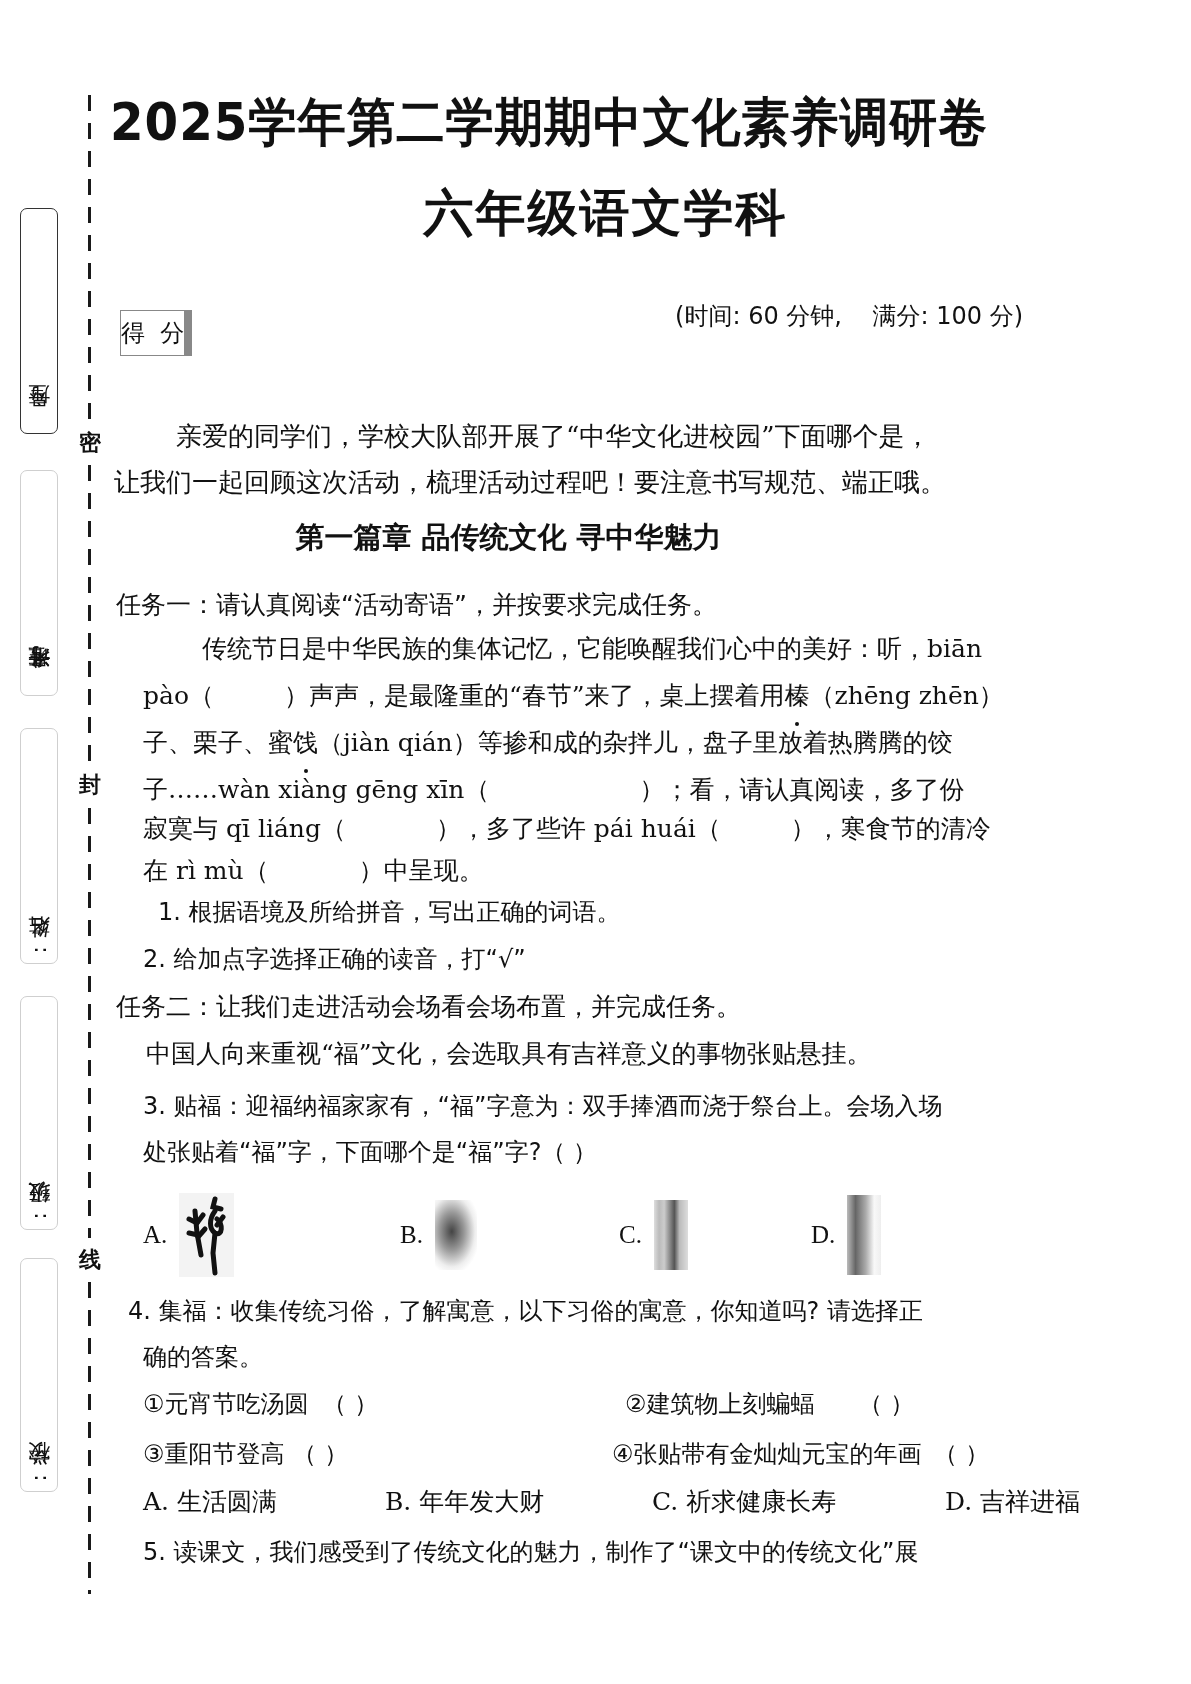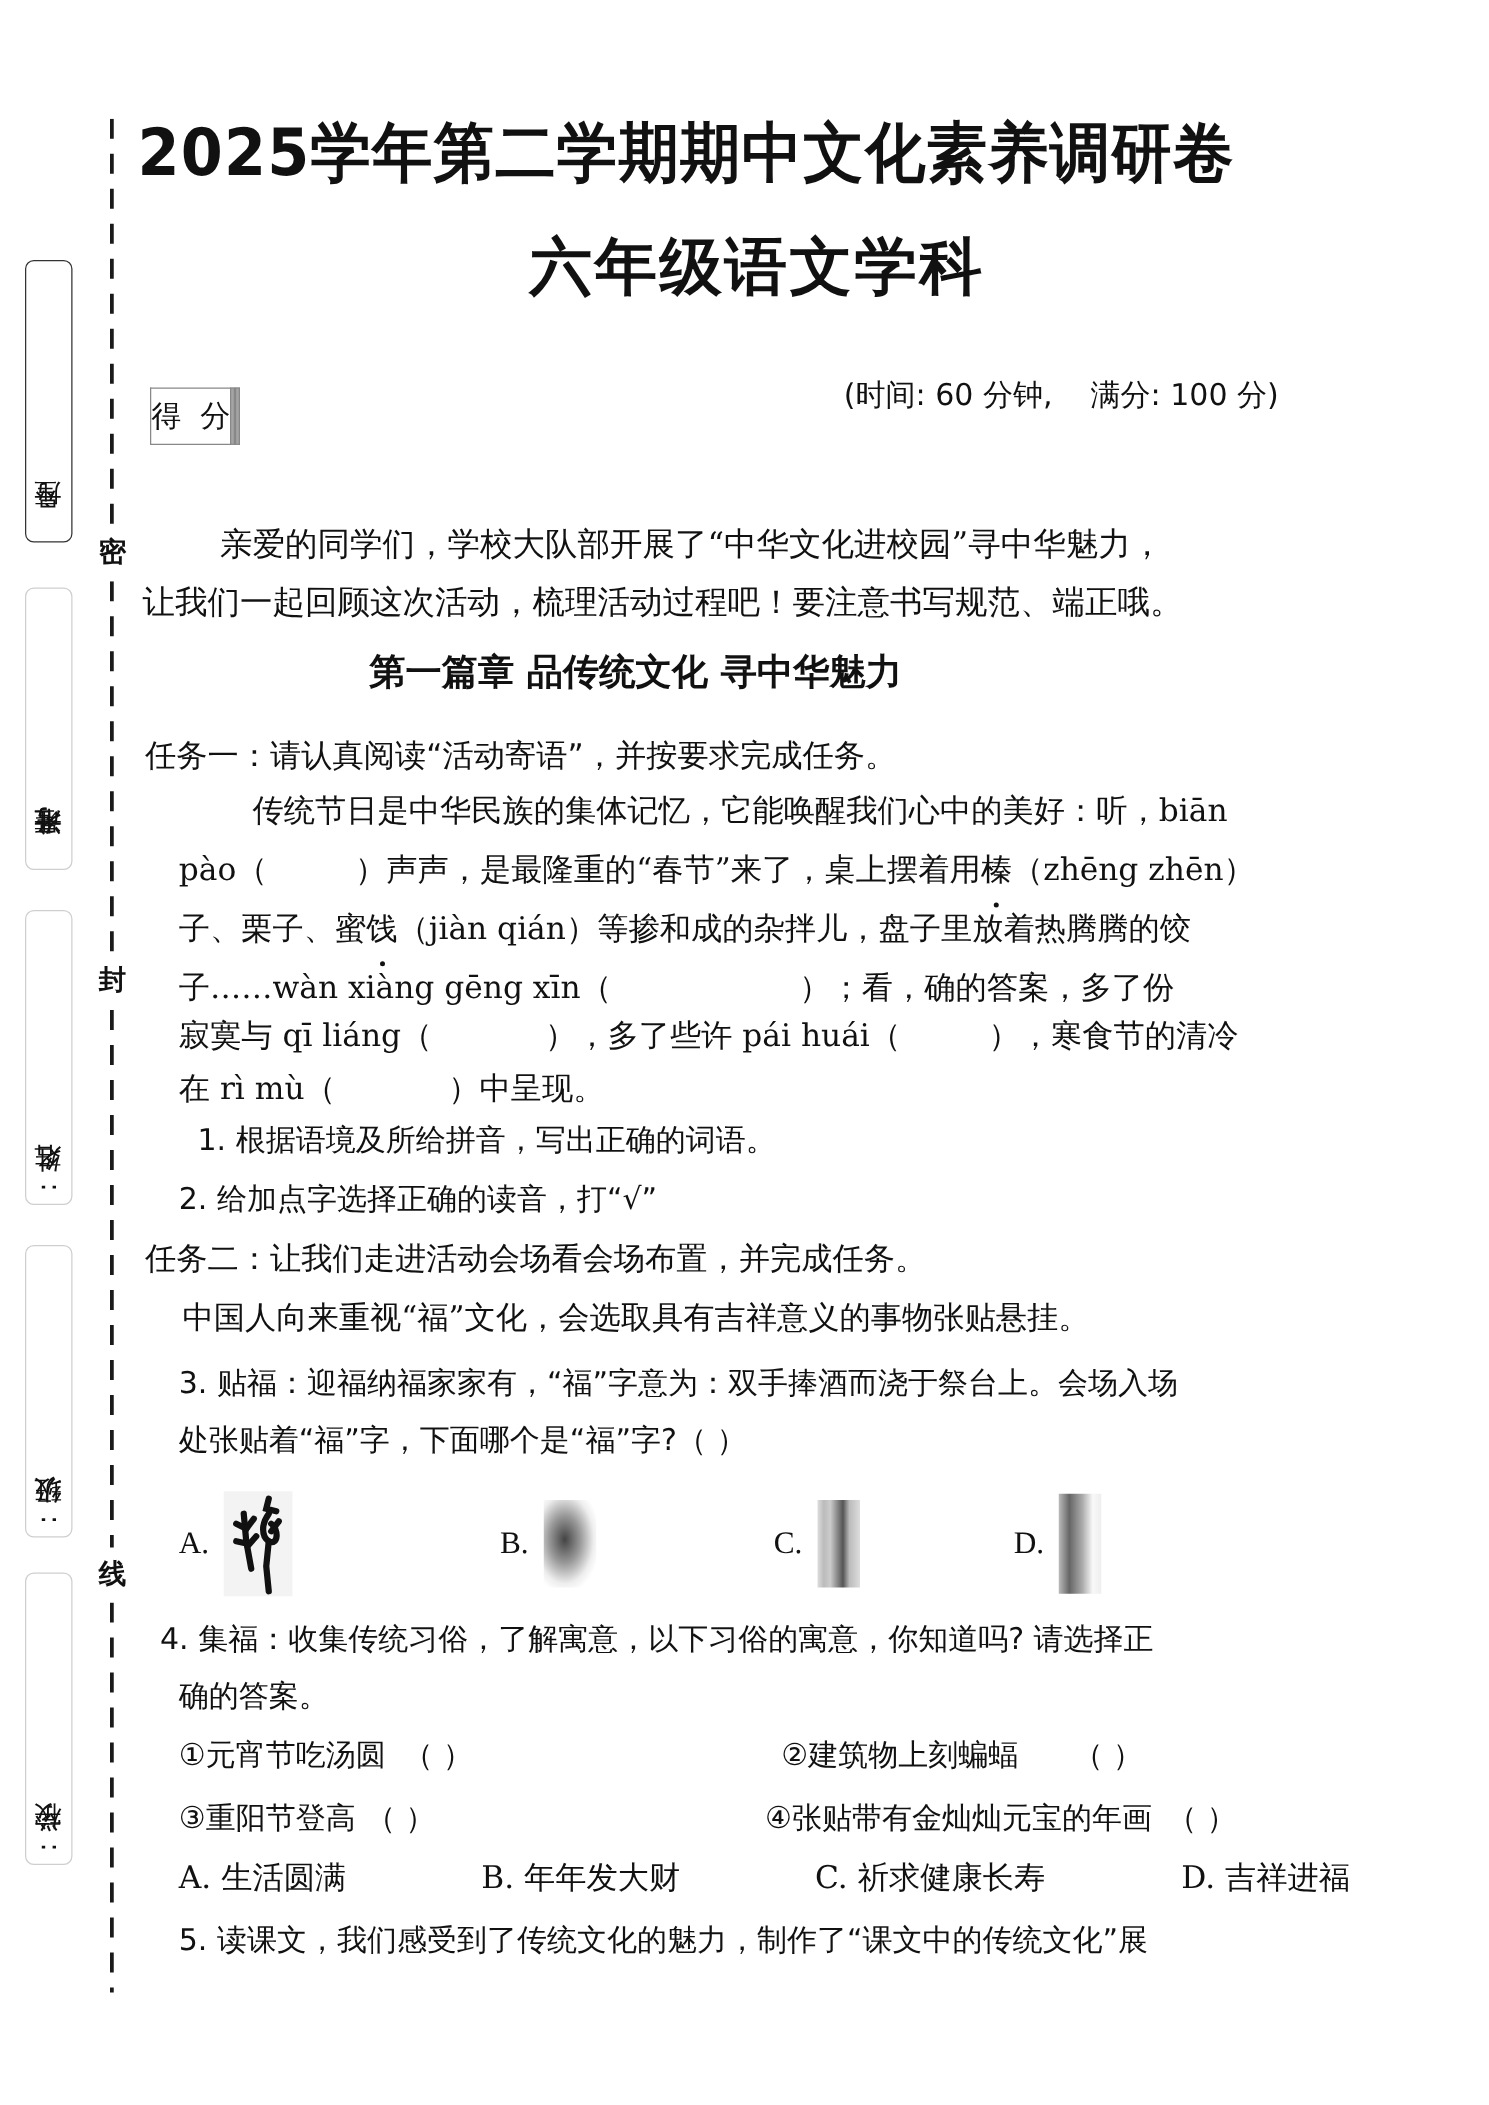--- a/index.html
+++ b/index.html
@@ -124,35 +124,35 @@
     <td></td>
     <td></td>
     <td></td>
     <td></td>
     <td></td>
     <td></td>
   </tr>
 </tbody>
   </table>
 
-<div class="para" style="left:176px;top:412px;font-size:26px;">亲爱的同学们，学校大队部开展了“中华文化进校园”寻中华魅力，</div>
+<div class="para" style="left:176px;top:412px;font-size:26px;">亲爱的同学们，学校大队部开展了“中华文化进校园”下面哪个是，</div>
 <div class="para" style="left:114px;top:458px;font-size:26px;">让我们一起回顾这次活动，梳理活动过程吧！要注意书写规范、端正哦。</div>
 
 <div class="chapter">第一篇章  品传统文化  寻中华魅力</div>
 
 <div class="task-head" style="top:588px;">任务一：请认真阅读“活动寄语”，并按要求完成任务。</div>
 <div class="para" style="left:202px;top:625px;">传统节日是中华民族的集体记忆，它能唤醒我们心中的美好：听，biān</div>
 <div class="para" style="left:143px;top:672px;">
   <span>pào（</span><span class="blank" style="width:70px;"></span><span>）声声，是最隆重的“春节”来了，桌上摆着用</span><span class="dot-char">榛</span><span>（zhēng  zhēn）</span>
 </div>
 <div class="para" style="left:143px;top:719px;">
   <span>子、栗子、蜜</span><span class="dot-char">饯</span><span>（jiàn qián）等掺和成的杂拌儿，盘子里放着热腾腾的饺</span>
 </div>
 <div class="para" style="left:143px;top:766px;">
-  <span>子……wàn  xiàng  gēng  xīn（</span><span class="blank" style="width:150px;"></span><span>）；看，确的答案，多了份</span>
+  <span>子……wàn  xiàng  gēng  xīn（</span><span class="blank" style="width:150px;"></span><span>）；看，请认真阅读，多了份</span>
 </div>
 <div class="para" style="left:143px;top:805px;">
   <span>寂寞与 qī liáng（</span><span class="blank" style="width:90px;"></span><span>），多了些许 pái huái（</span><span class="blank" style="width:70px;"></span><span>），寒食节的清冷</span>
 </div>
 <div class="para" style="left:143px;top:847px;">
   <span>在 rì mù（</span><span class="blank" style="width:90px;"></span><span>）中呈现。</span>
 </div>
 <div class="para sans" style="left:143px;top:888px;font-size:24px;margin-left:15px;">1. 根据语境及所给拼音，写出正确的词语。</div>
 <div class="para sans" style="left:143px;top:935px;font-size:24px;">2. 给加点字选择正确的读音，打“√”</div>
 

